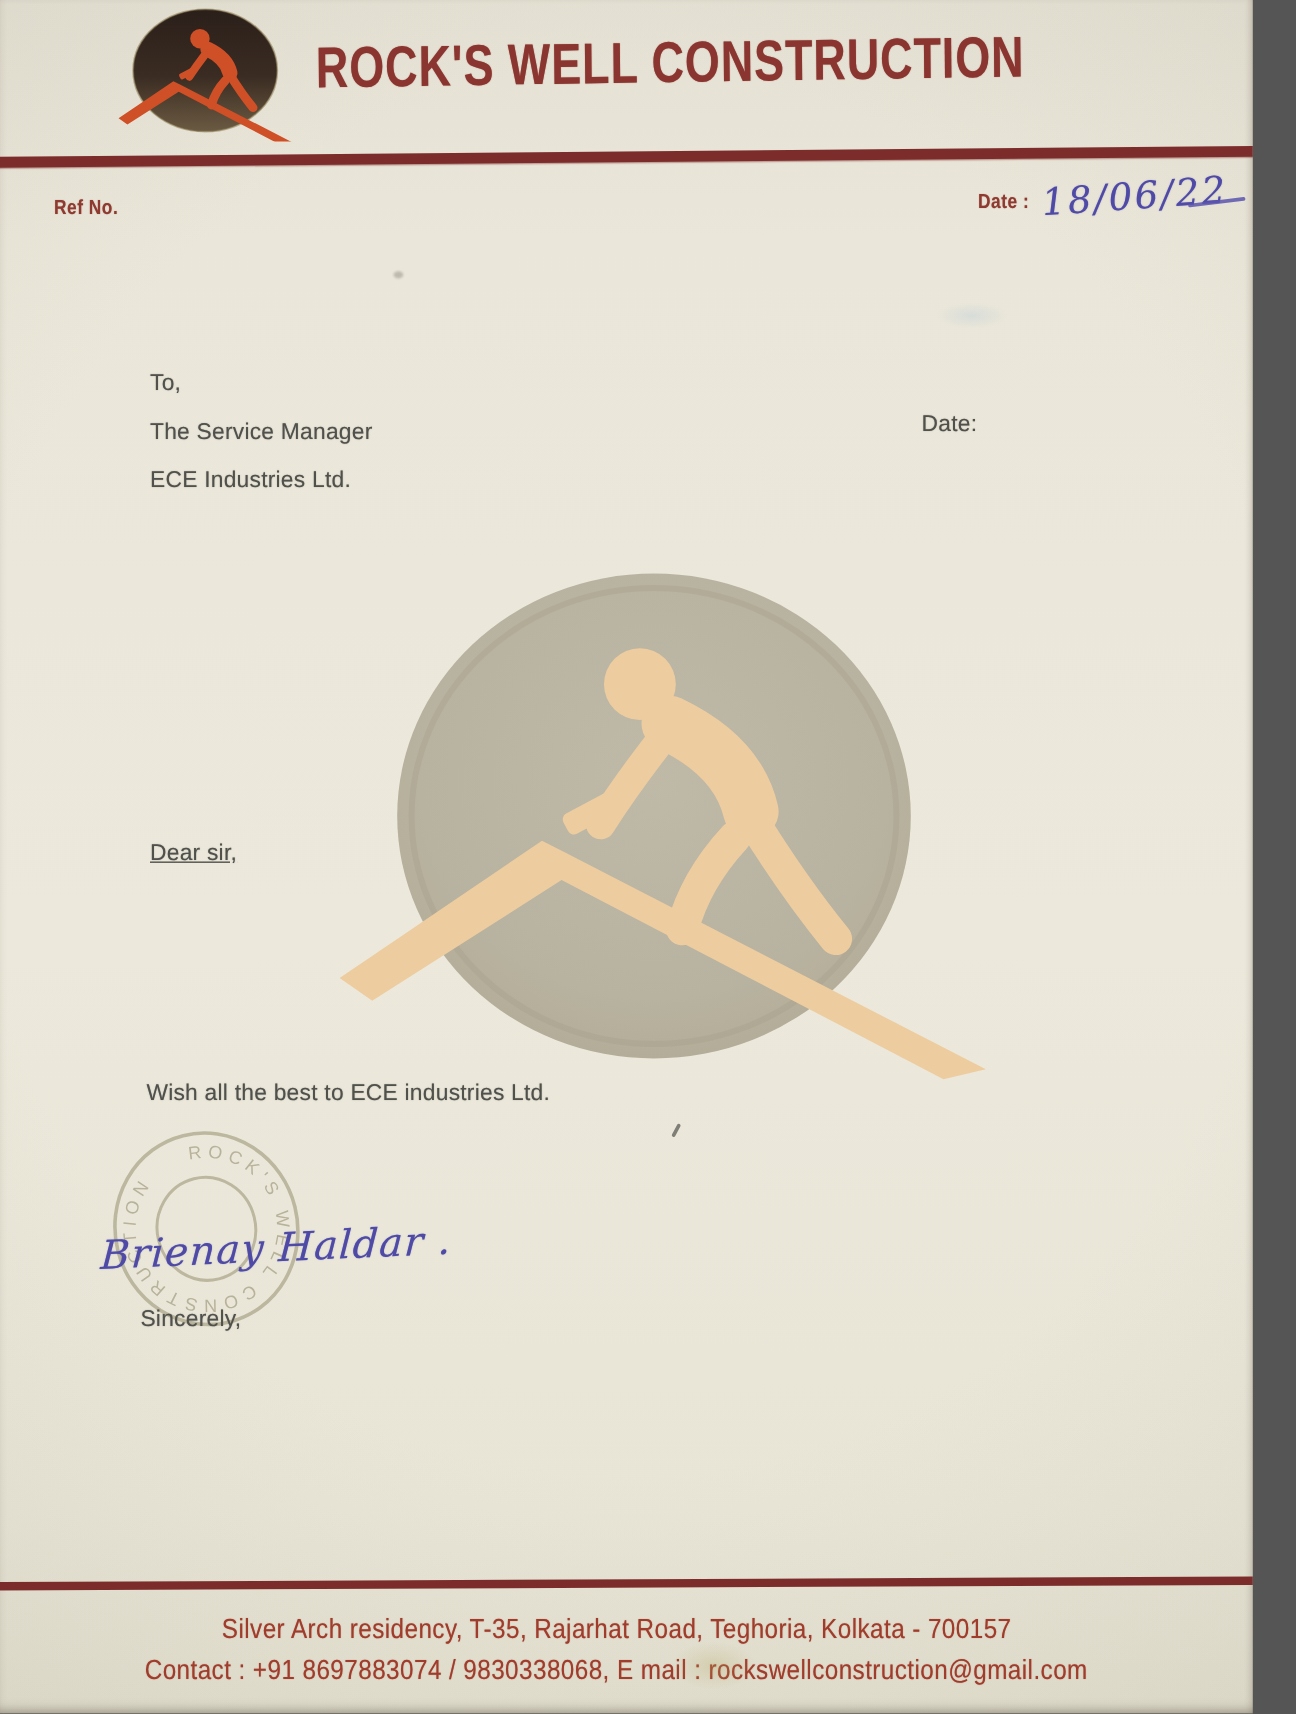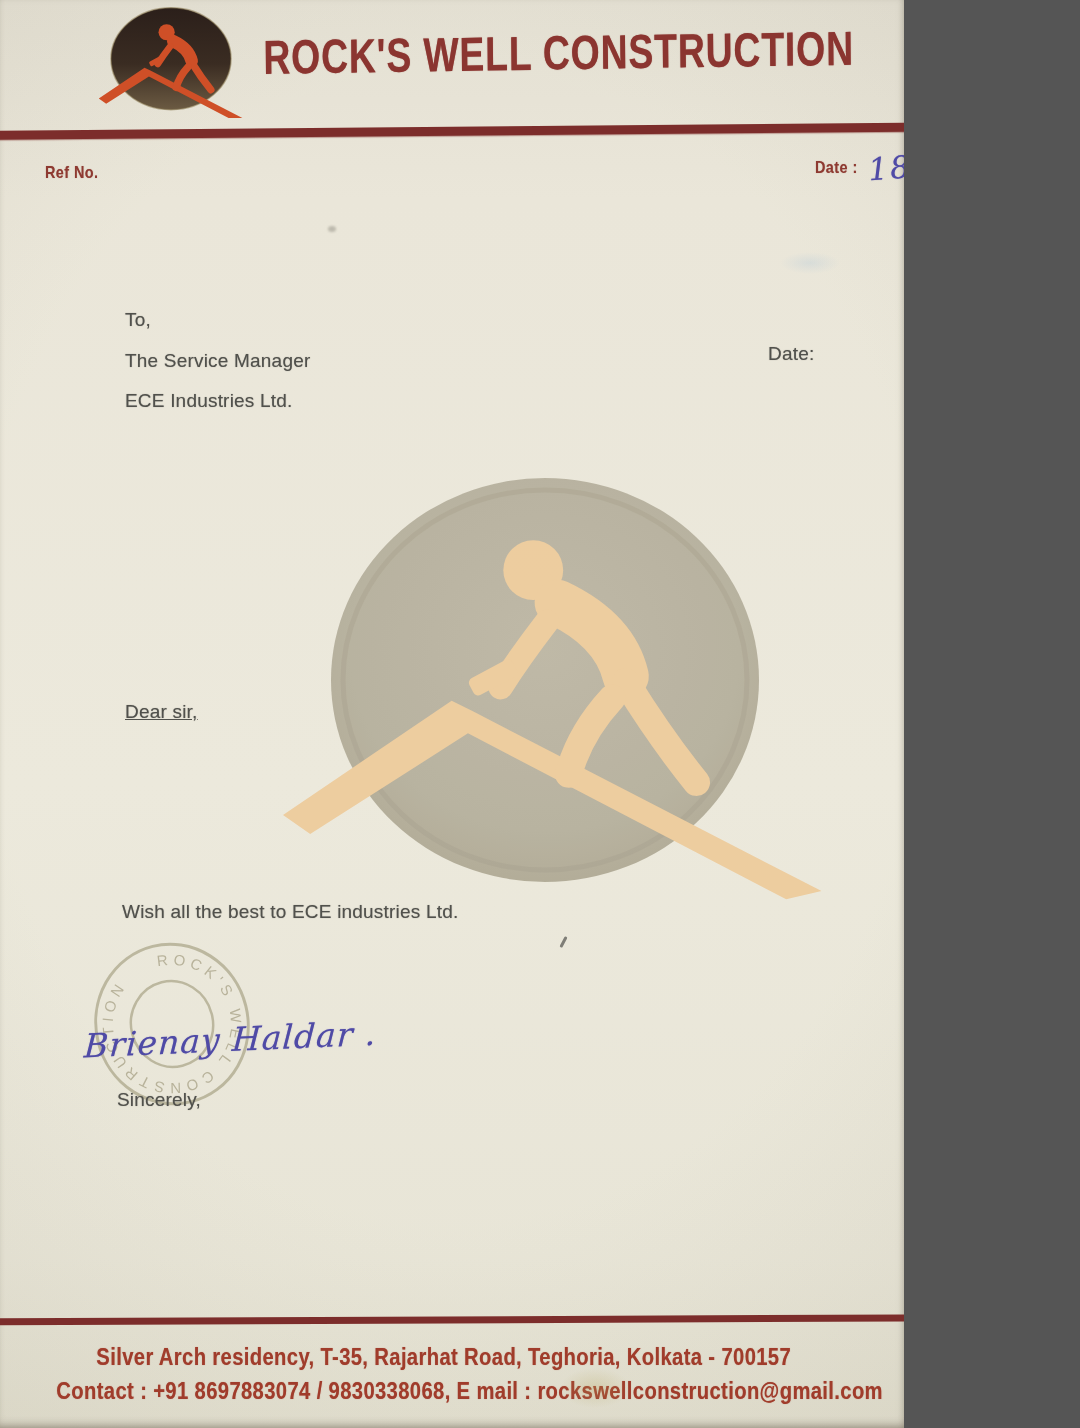--- a/index.html
+++ b/index.html
@@ -1,17 +1,17 @@
 <!DOCTYPE html>
 <html><head>
 <meta charset="utf-8">
 <style>
   html,body{margin:0;padding:0;background:#555;}
   .page{
-    position:relative;width:904px;height:1428px;overflow:hidden;
+    position:relative;width:1044px;height:1428px;overflow:hidden;
     font-family:"Liberation Sans",sans-serif;
     background:
       radial-gradient(130% 100% at 50% 45%, rgba(255,255,255,0.05) 40%, rgba(120,112,95,0.18) 100%),
       linear-gradient(180deg,#e3dfd1 0%,#e9e5d7 14%,#ebe8da 55%,#e7e4d5 88%,#e2dfce 100%);
     box-shadow: inset 0 -7px 10px -5px rgba(70,60,45,.45), inset -4px 0 8px -5px rgba(90,80,65,.4);
   }
   .abs{position:absolute;}
   
   .company-title{
     left:263px;top:30px;width:700px;
@@ -51,21 +51,21 @@
   .ink{
     font-family:"DejaVu Serif",serif;font-style:italic;color:#4f4aa6;
     text-shadow:0 0 1px rgba(79,74,166,.55);white-space:nowrap;
   }
   .hand-date{left:868px;top:146px;font-size:31px;transform:rotate(-4deg);letter-spacing:2px;}
   .hand-date-dash{left:990px;top:167px;width:48px;height:3px;background:#5a55ae;border-radius:2px;transform:rotate(-7deg);opacity:.85;}
   .signature{left:84px;top:1020px;font-size:33px;transform:rotate(-2.5deg) skewX(-6deg);letter-spacing:1px;}
   .ink-tick{left:562px;top:936px;width:3px;height:12px;background:#5b5b55;transform:rotate(28deg);border-radius:2px;opacity:.75;}
   
   .footer-line{
-    left:0;right:16px;text-align:center;font-weight:bold;color:#a03c2b;
+    left:0;right:16px;text-align:center;font-weight:normal;color:#a03c2b;
     letter-spacing:.4px;white-space:nowrap;
     text-shadow:0 0 1px rgba(160,60,43,.55);
   }
   .footer-line>span{display:inline-block;transform:scaleX(.88);transform-origin:center top;}
   .f1{top:1344px;font-size:23px;}
   .f2{top:1378px;font-size:23px;}
   
   .stain{pointer-events:none;}
   .stain-a{left:560px;top:1368px;width:70px;height:40px;border-radius:50%;
     background:radial-gradient(closest-side,rgba(180,165,95,.28),rgba(180,165,95,0));}

